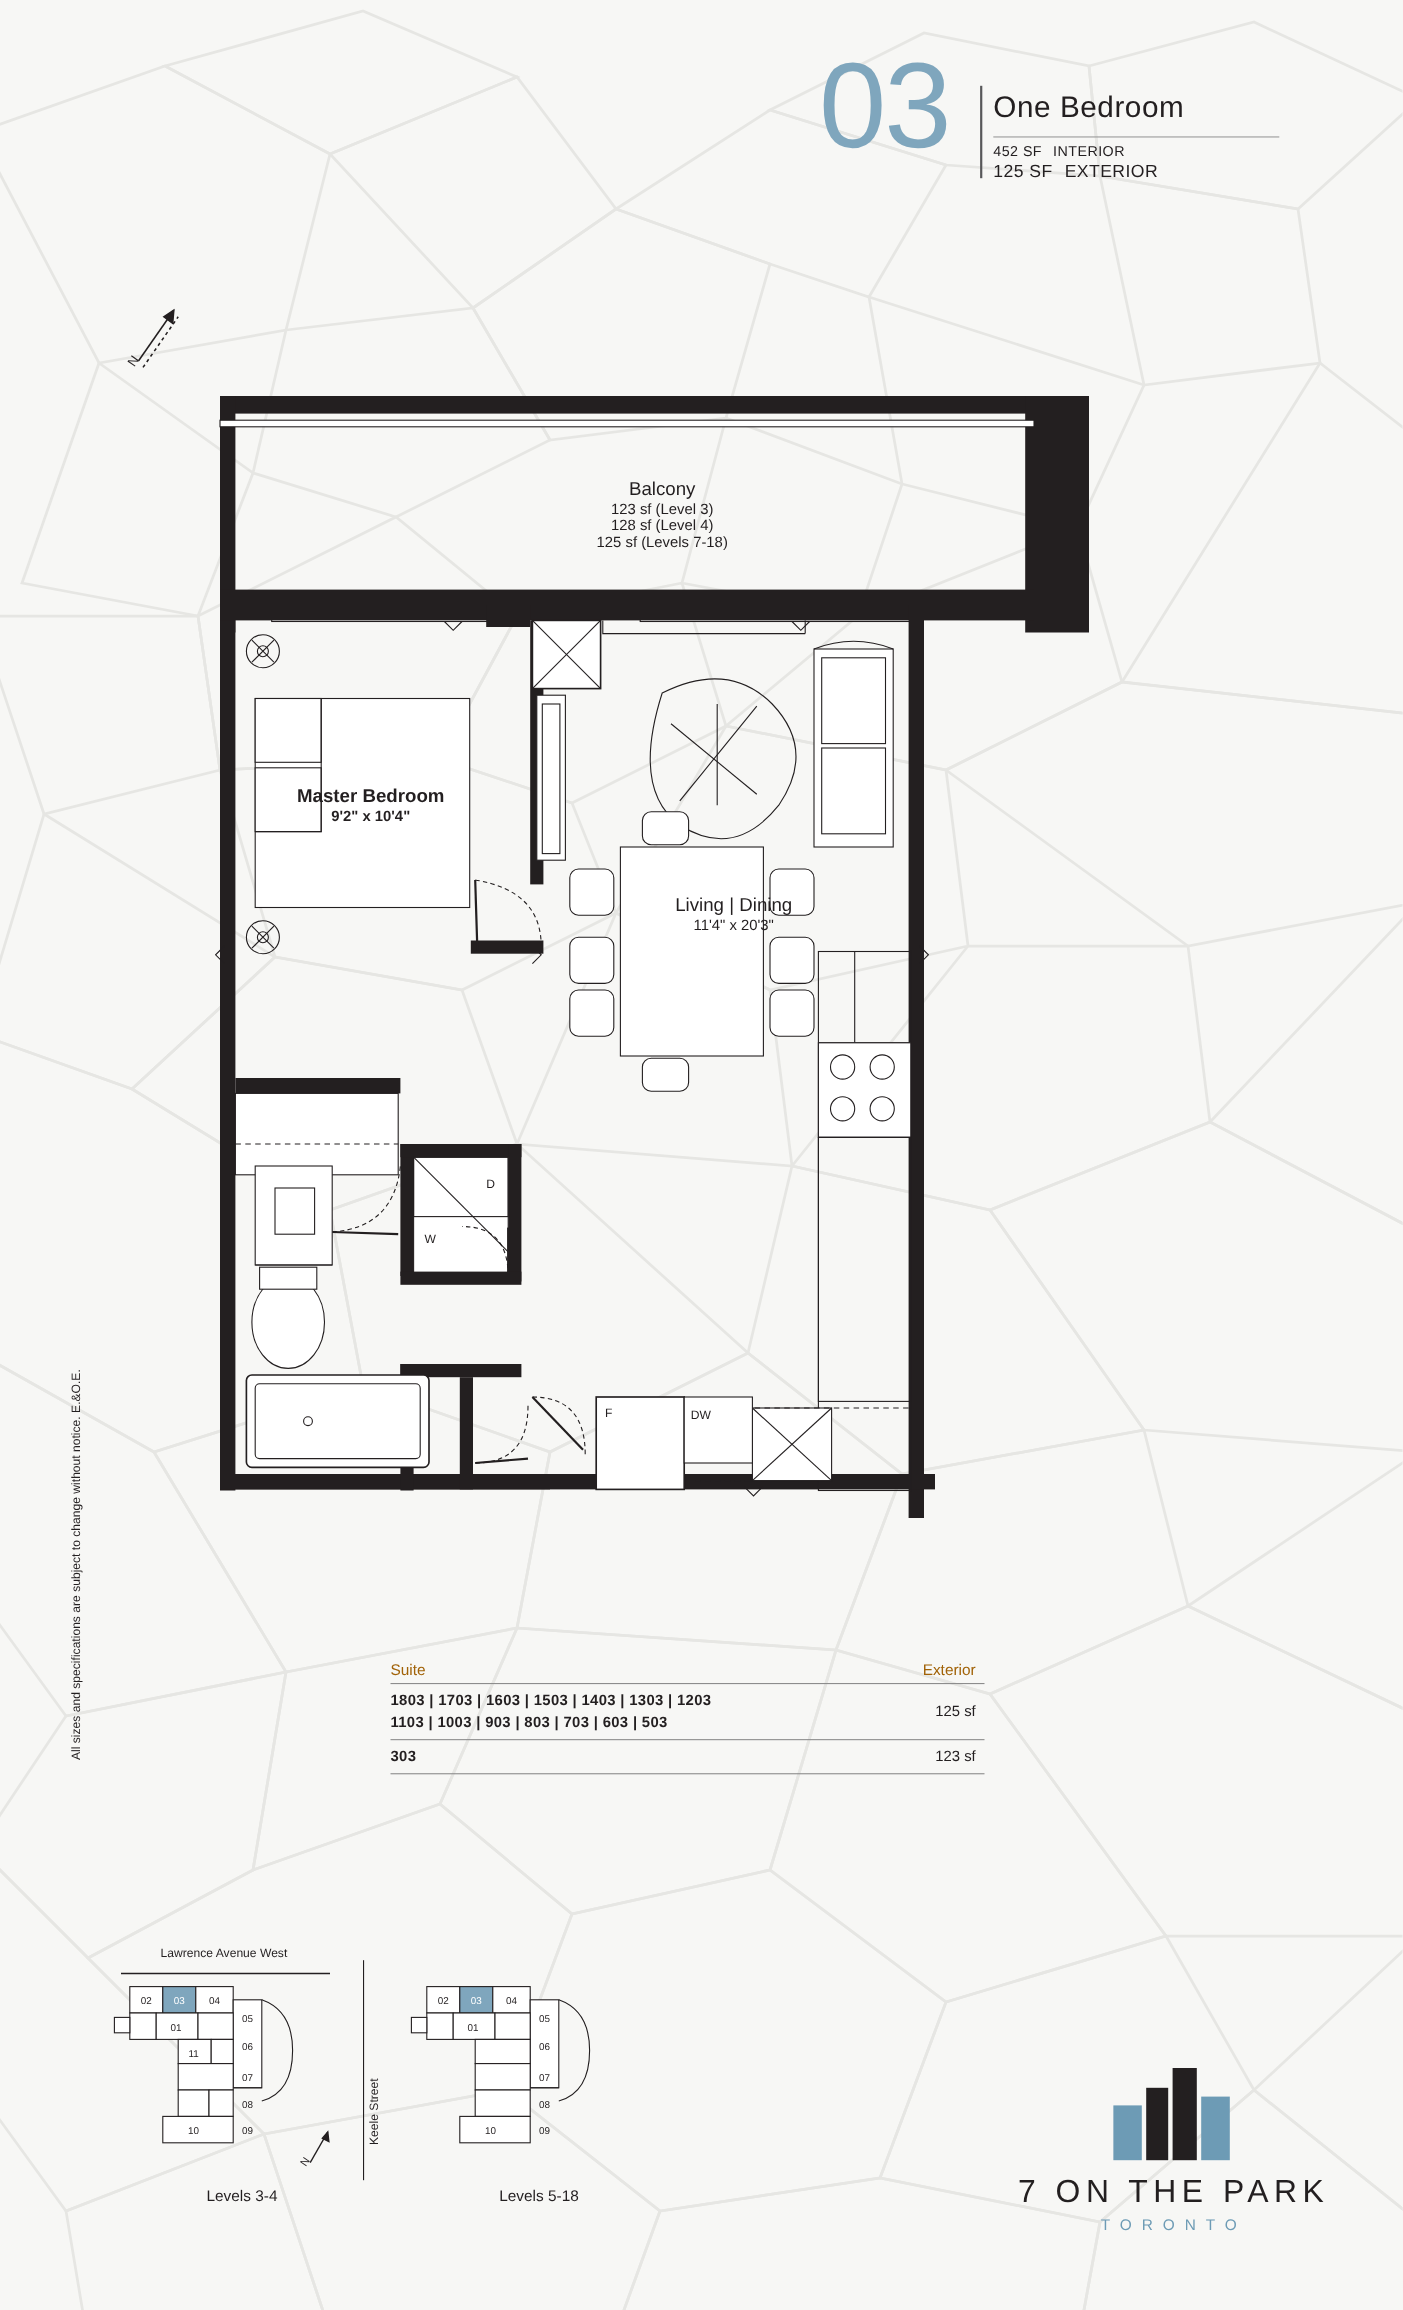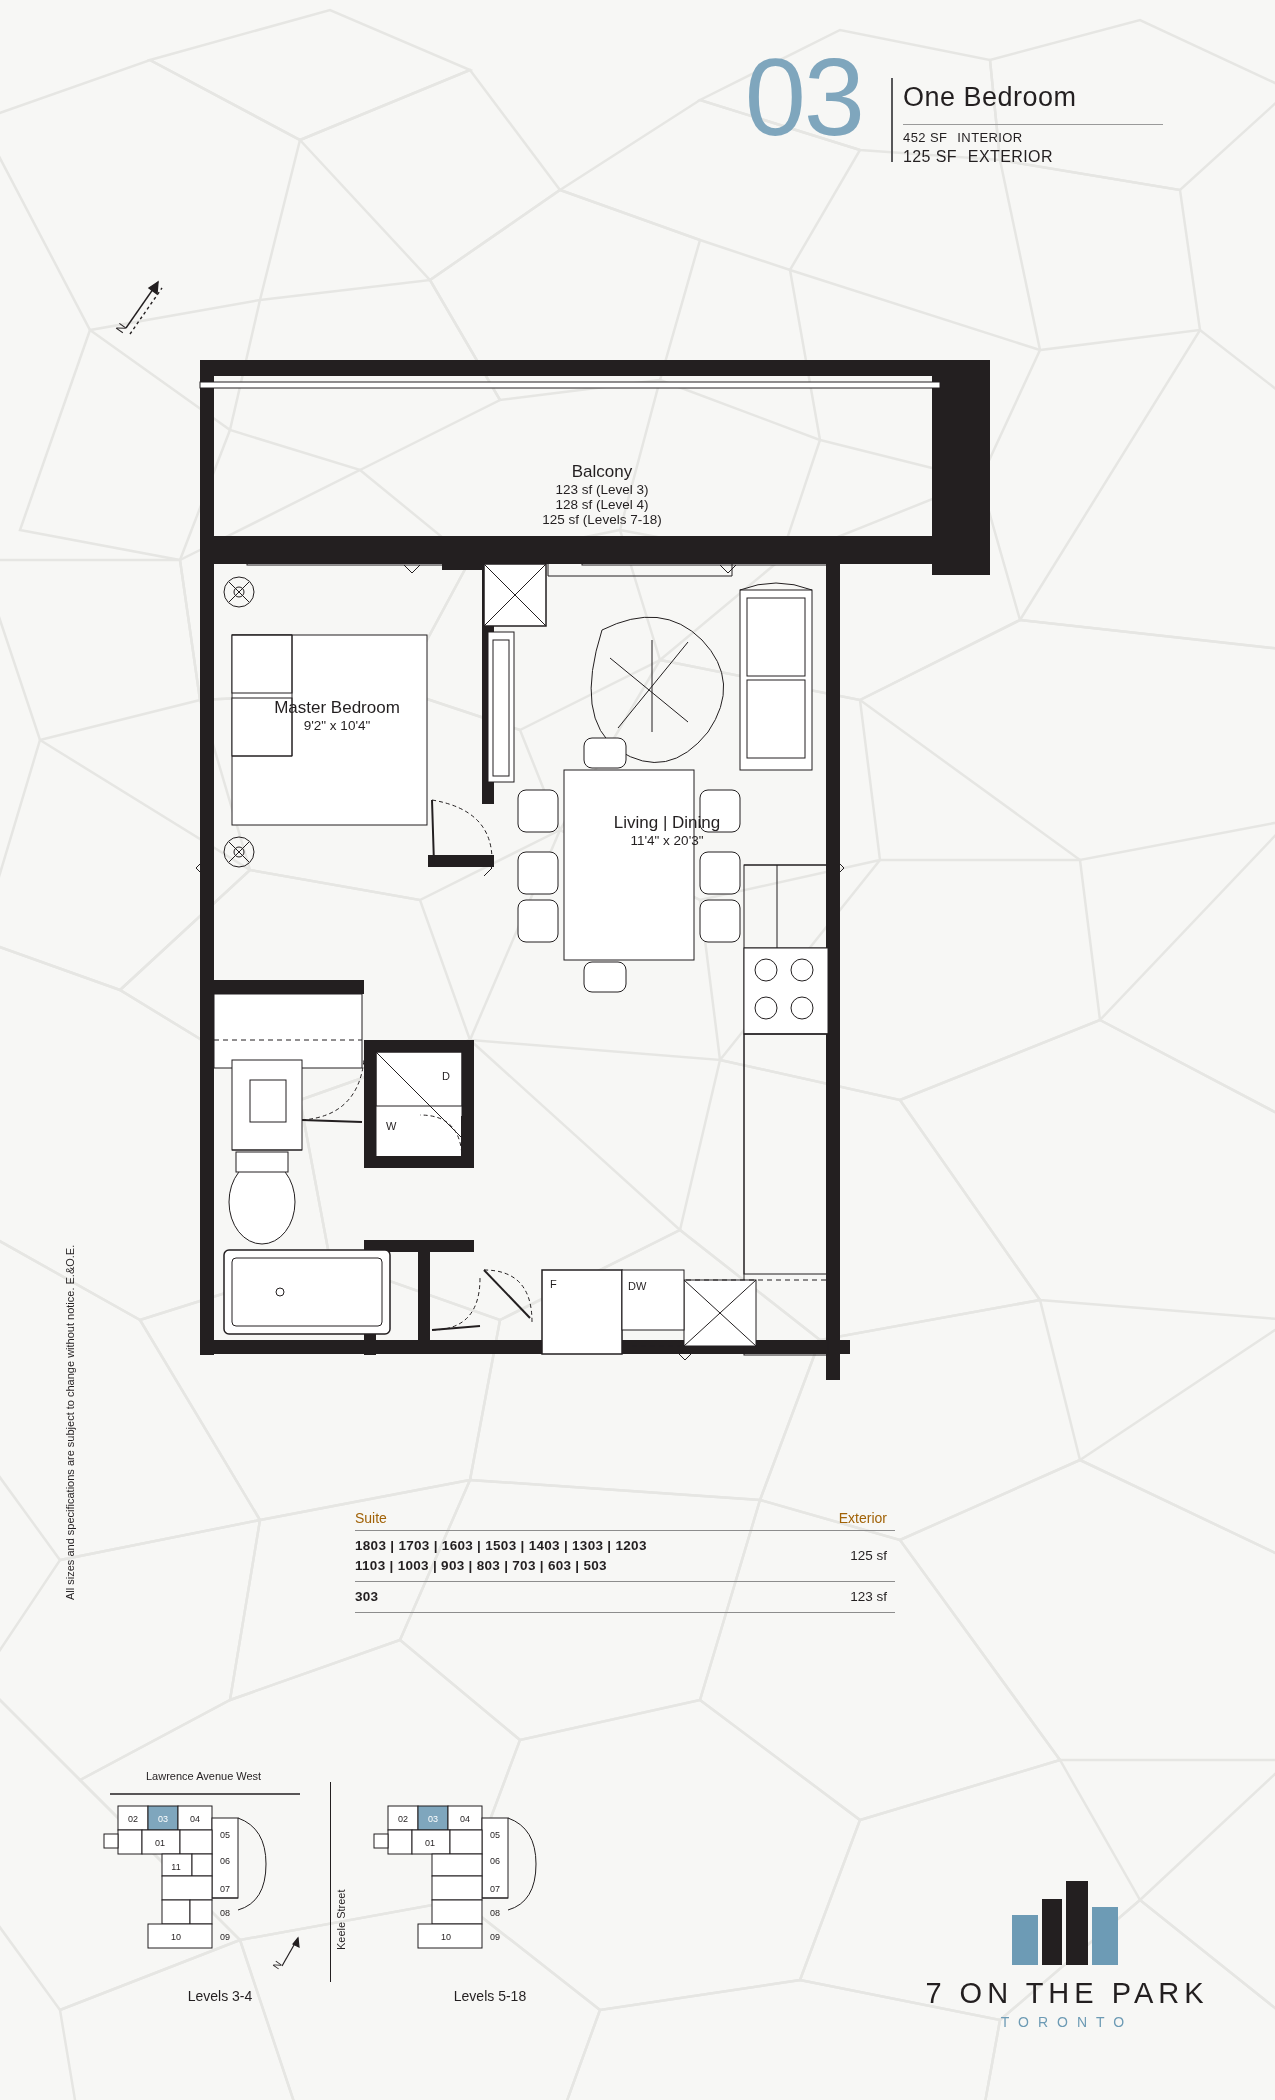--- a/index.html
+++ b/index.html
@@ -298,28 +298,28 @@
 
     <svg class="keyplan" style="left:-20px;top:-70px;" width="70" height="80" viewBox="0 0 70 80">
       <g stroke="#231f20" stroke-width="1.4" fill="none">
         <line x1="14" y1="58" x2="46" y2="12"></line>
         <path d="M46 12 L37 18 L45 24 Z" fill="#231f20"></path>
         <line x1="18" y1="64" x2="50" y2="18" stroke-dasharray="3 3"></line>
       </g>
       <text x="10" y="64" font-family="Liberation Sans, sans-serif" font-size="12" fill="#231f20" transform="rotate(-55 10 64)">N</text>
     </svg>
 
-    <div class="lbl" style="left:250px;top:95px;width:440px;margin-top:27px;">
+    <div class="lbl" style="left:250px;top:95px;width:440px;">
       <div class="big">Balcony</div>
       <div class="sm">123 sf (Level 3)</div>
       <div class="sm">128 sf (Level 4)</div>
       <div class="sm">125 sf (Levels 7-18)</div>
     </div>
 
-    <div class="lbl" style="left:80px;top:358px;width:250px;">
+    <div class="lbl" style="left:80px;top:374px;width:250px;font-weight:bold;">
       <div class="big">Master Bedroom</div>
       <div class="sm">9'2" x 10'4"</div>
     </div>
 
     <div class="lbl" style="left:410px;top:450px;width:250px;margin-top:23px;">
       <div class="big">Living | Dining</div>
       <div class="sm">11'4" x 20'3"</div>
     </div>
   </div>
 

